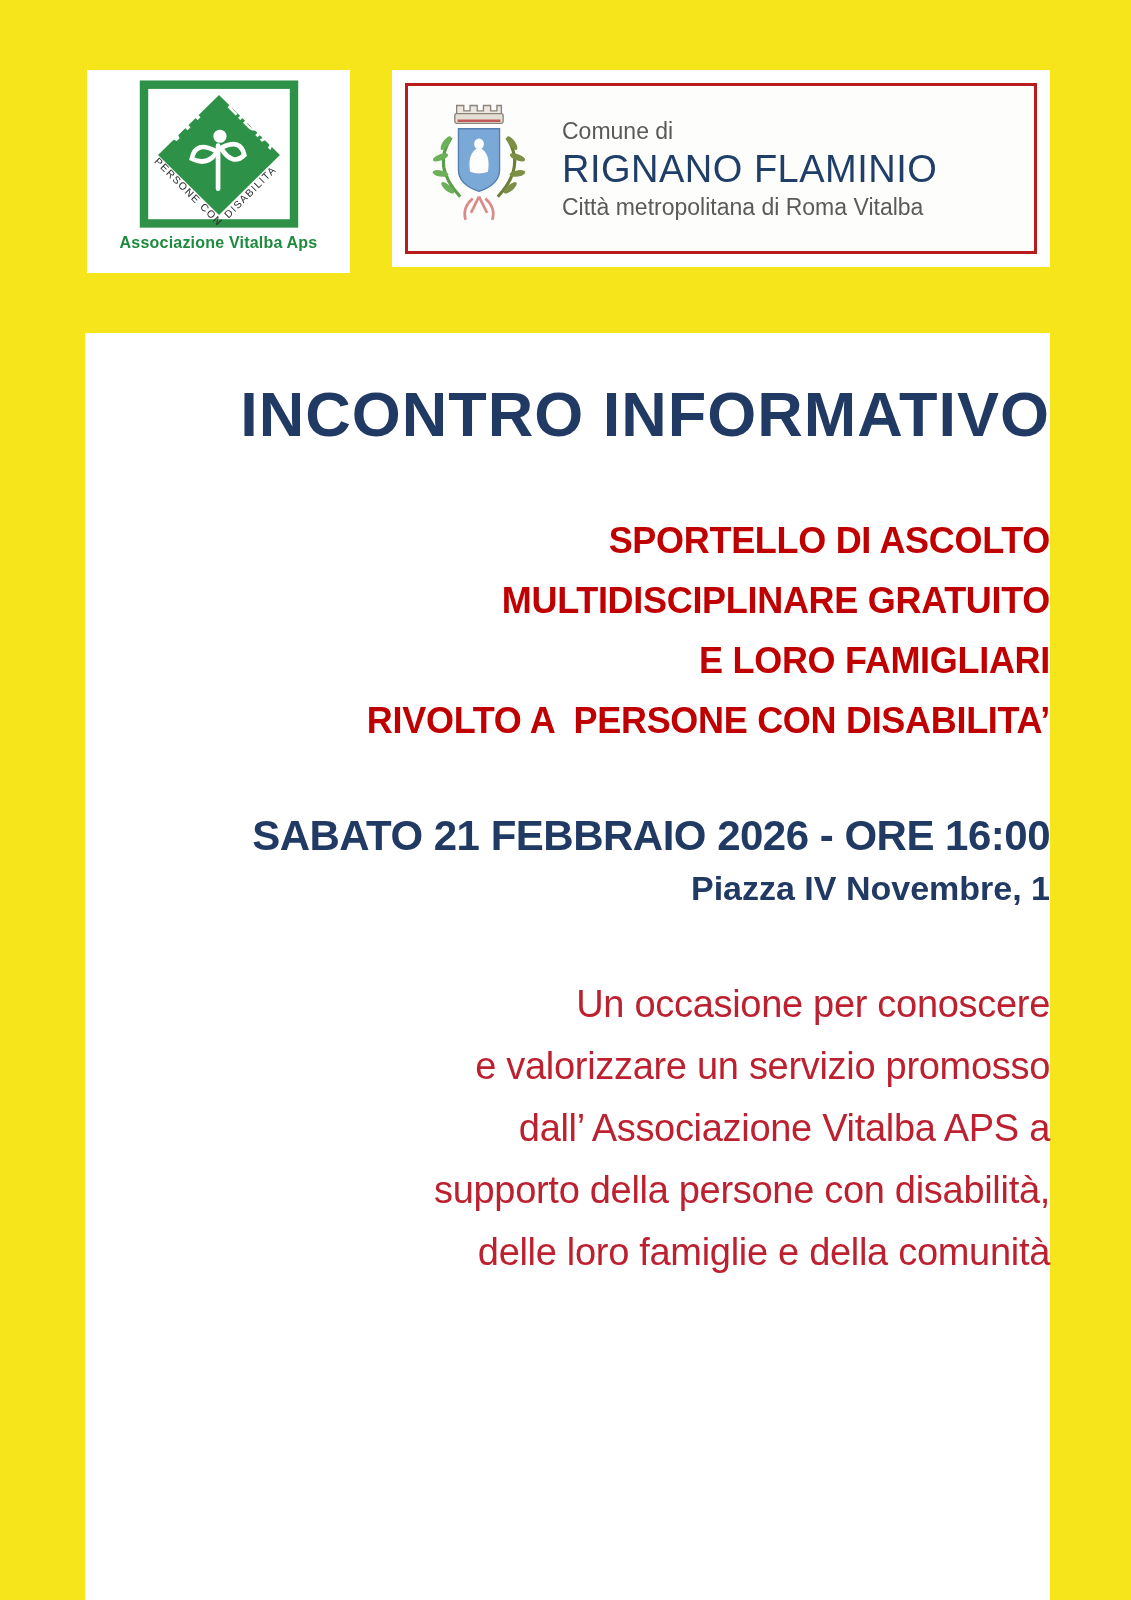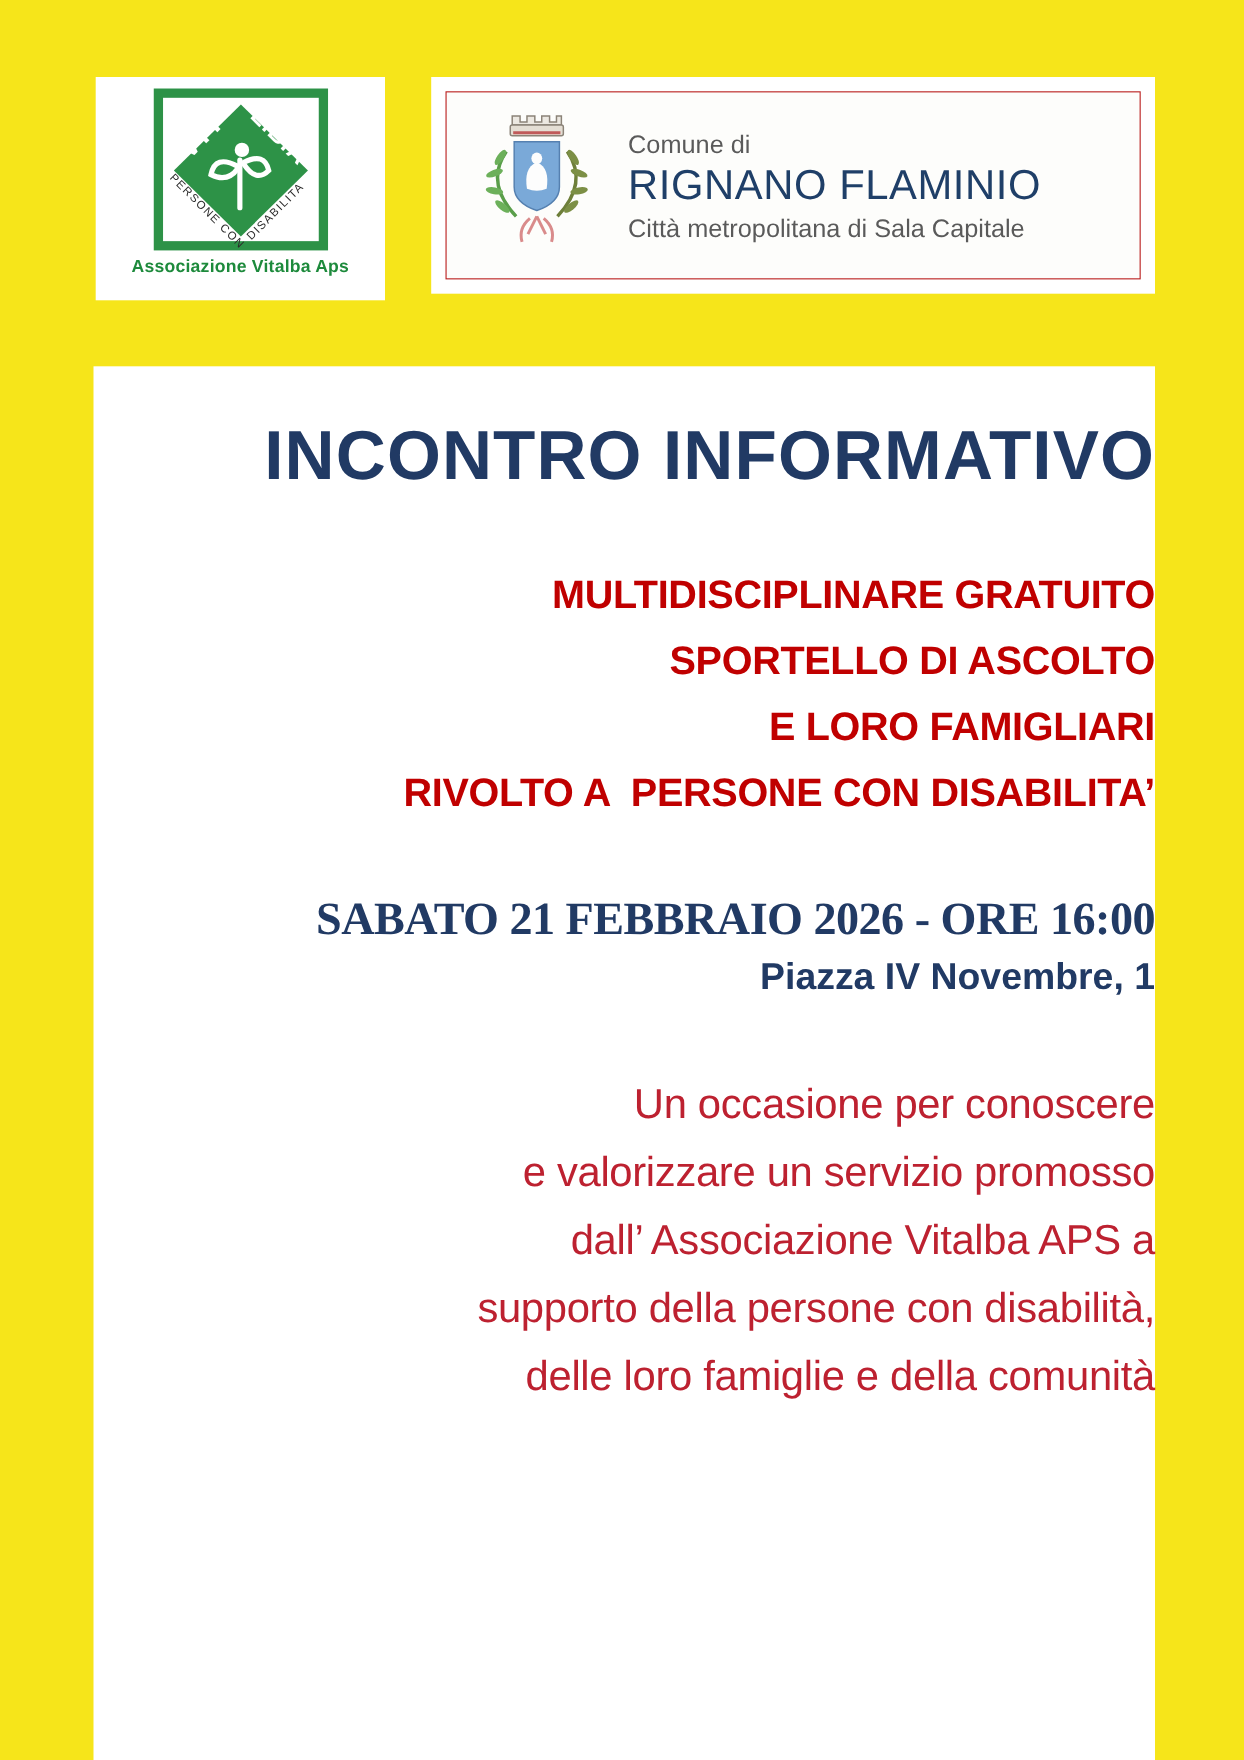--- a/index.html
+++ b/index.html
@@ -26,25 +26,25 @@
   }
 
   .logo-right {
     position: absolute; left: 392px; top: 70px;
     width: 658px; height: 197px;
     background: #ffffff;
     box-sizing: border-box;
     padding: 13px;
   }
   .green-frame {
-    border: 1px solid #b91c1c;
+    border: 3px solid #b91c1c;
     height: 100%;
     box-sizing: border-box;
     display: flex; align-items: center;
-    padding: 2px 10px 2px 21px;
+    padding: 2px 10px 2px 10px;
     background: #fdfdfb;
   }
   .comune-text { margin-left: 22px; text-align: left; }
   .comune-line1 { font-size: 23px; color: #5a5a5a; line-height: 30px; }
   .comune-name  { font-size: 38px; font-weight: normal; color: #1F3F68; line-height: 46px; letter-spacing: 0.5px; }
   .comune-line3 { font-size: 23px; color: #5a5a5a; line-height: 30px; }
 
   
   .main-panel {
     position: absolute; left: 85px; top: 333px;
@@ -56,21 +56,21 @@
   .title-line {
     font-size: 63px; font-weight: bold; color: #213A64;
     line-height: 86px; letter-spacing: 1px;
   }
   .subtitle-block { margin-top: 54px; }
   .subtitle-line {
     font-size: 36px; font-weight: bold; color: #C00000;
     line-height: 60px; white-space: pre-wrap; letter-spacing: -0.3px;
   }
   .event-block { margin-top: 56px; color: #213A64; }
-  .event-datetime { font-size: 42px; font-weight: bold; line-height: 58px; letter-spacing: -0.5px; font-family: Liberation Serif, serif; }
+  .event-datetime { font-size: 42px; font-weight: bold; line-height: 58px; letter-spacing: -0.5px; }
   .event-venue, .event-address { font-size: 34px; font-weight: bold; line-height: 46px; }
   .description-block { margin-top: 62px; }
   .description-line {
     font-size: 38px; color: #BD2130; line-height: 62px; letter-spacing: -0.3px; padding-left: 48px;
   }
 </style>
 </head>
 <body>
 
 <div class="poster">
@@ -125,34 +125,34 @@
         <g stroke="#d98b8b" stroke-width="3" fill="none">
           <path d="M58,118 q-12,10 -8,24"></path>
           <path d="M72,118 q12,10 8,24"></path>
           <path d="M65,116 l-9,18"></path>
           <path d="M65,116 l9,18"></path>
         </g>
       </svg>
       <div class="comune-text">
         <div class="comune-line1">Comune di</div>
         <div class="comune-name">RIGNANO FLAMINIO</div>
-        <div class="comune-line3">Città metropolitana di Sala Capitale</div>
+        <div class="comune-line3">Città metropolitana di Roma Vitalba</div>
       </div>
     </div>
   </div>
 
   <div class="main-panel">
 
     <div class="title-block">
       <div class="title-line">INCONTRO INFORMATIVO</div>
     </div>
 
     <div class="subtitle-block">
+      <div class="subtitle-line">SPORTELLO DI ASCOLTO</div>
       <div class="subtitle-line">MULTIDISCIPLINARE GRATUITO</div>
-      <div class="subtitle-line">SPORTELLO DI ASCOLTO</div>
       <div class="subtitle-line">E LORO FAMIGLIARI</div>
       <div class="subtitle-line">RIVOLTO A  PERSONE CON DISABILITA’</div>
     </div>
 
     <div class="event-block">
       <div class="event-datetime">SABATO 21 FEBBRAIO 2026 - ORE 16:00</div>
       <div class="event-address">Piazza IV Novembre, 1</div>
     </div>
 
     <div class="description-block">

